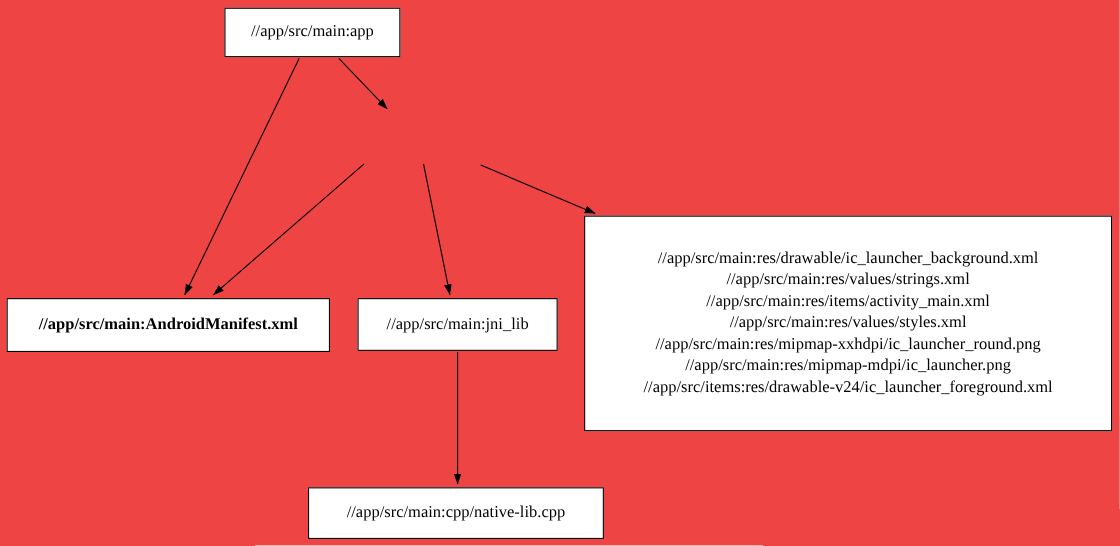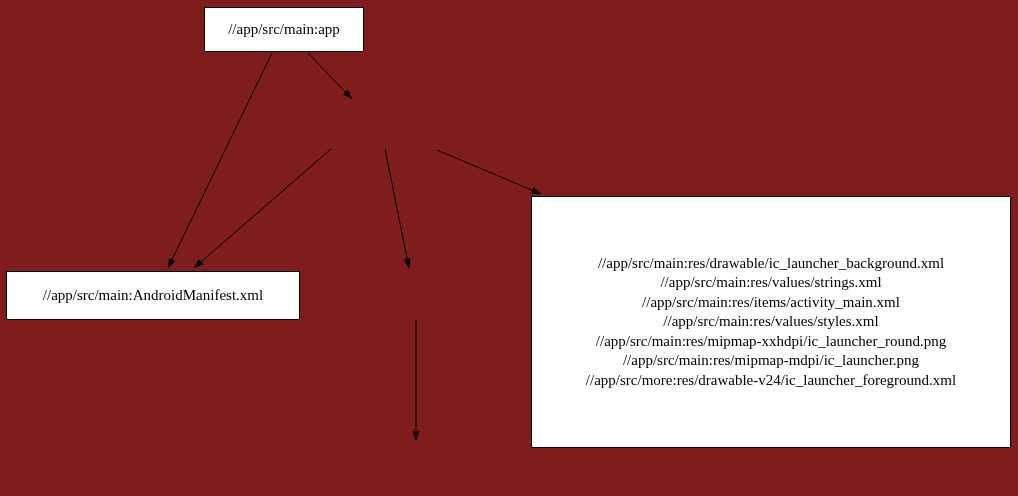--- a/index.html
+++ b/index.html
@@ -4,21 +4,21 @@
 <style>
   html, body {
     margin: 0;
     padding: 0;
     background: #ffffff;
   }
   .canvas {
     position: relative;
     width: 1018px;
     height: 496px;
-    background: #7f1d1d;
+    background: #ef4444;
     font-family: "Liberation Serif", "DejaVu Serif", serif;
     color: #000000;
     overflow: hidden;
   }
   .edges {
     position: absolute;
     left: 0;
     top: 0;
     width: 1018px;
     height: 496px;
@@ -36,23 +36,23 @@
     line-height: 19px;
     white-space: nowrap;
   }
   .node.multi {
     flex-direction: column;
     line-height: 19.4px;
     padding: 2px 6px;
   }
   #n-app      { left: 204px; top: 7px;   width: 160px; height: 45px; }
   #n-lib      { left: 302px; top: 101px; width: 153px; height: 47px; }
-  #n-manifest { left: 6px;   top: 271px; width: 294px; height: 49px; }
+  #n-manifest { left: 6px;   top: 271px; width: 294px; height: 49px; font-weight: bold; }
   #n-jni      { left: 325px; top: 271px; width: 182px; height: 48px; }
-  #n-res      { left: 531px; top: 196px; width: 480px; height: 252px; }
+  #n-res      { left: 531px; top: 196px; width: 480px; height: 196px; }
   #n-cpp      { left: 280px; top: 443px; width: 269px; height: 47px; }
 </style>
 </head>
 <body>
 
 <div class="canvas">
 
   <svg class="edges" width="1018" height="496" viewBox="0 0 1018 496" xmlns="http://www.w3.org/2000/svg">
     <defs>
       <marker id="arrow" markerWidth="10" markerHeight="7" refX="9.5" refY="3.5" orient="auto" markerUnits="userSpaceOnUse">
@@ -69,25 +69,31 @@
 
   <div class="node" id="n-app">
     <span>//app/src/main:app</span>
   </div>
 
 
   <div class="node" id="n-manifest">
     <span>//app/src/main:AndroidManifest.xml</span>
   </div>
 
+  <div class="node" id="n-jni">
+    <span>//app/src/main:jni_lib</span>
+  </div>
 
   <div class="node multi" id="n-res">
     <div>//app/src/main:res/drawable/ic_launcher_background.xml</div>
     <div>//app/src/main:res/values/strings.xml</div>
     <div>//app/src/main:res/items/activity_main.xml</div>
     <div>//app/src/main:res/values/styles.xml</div>
     <div>//app/src/main:res/mipmap-xxhdpi/ic_launcher_round.png</div>
     <div>//app/src/main:res/mipmap-mdpi/ic_launcher.png</div>
-    <div>//app/src/more:res/drawable-v24/ic_launcher_foreground.xml</div>
+    <div>//app/src/items:res/drawable-v24/ic_launcher_foreground.xml</div>
   </div>
 
+  <div class="node" id="n-cpp">
+    <span>//app/src/main:cpp/native-lib.cpp</span>
+  </div>
 
 </div>
 
 </body></html>

